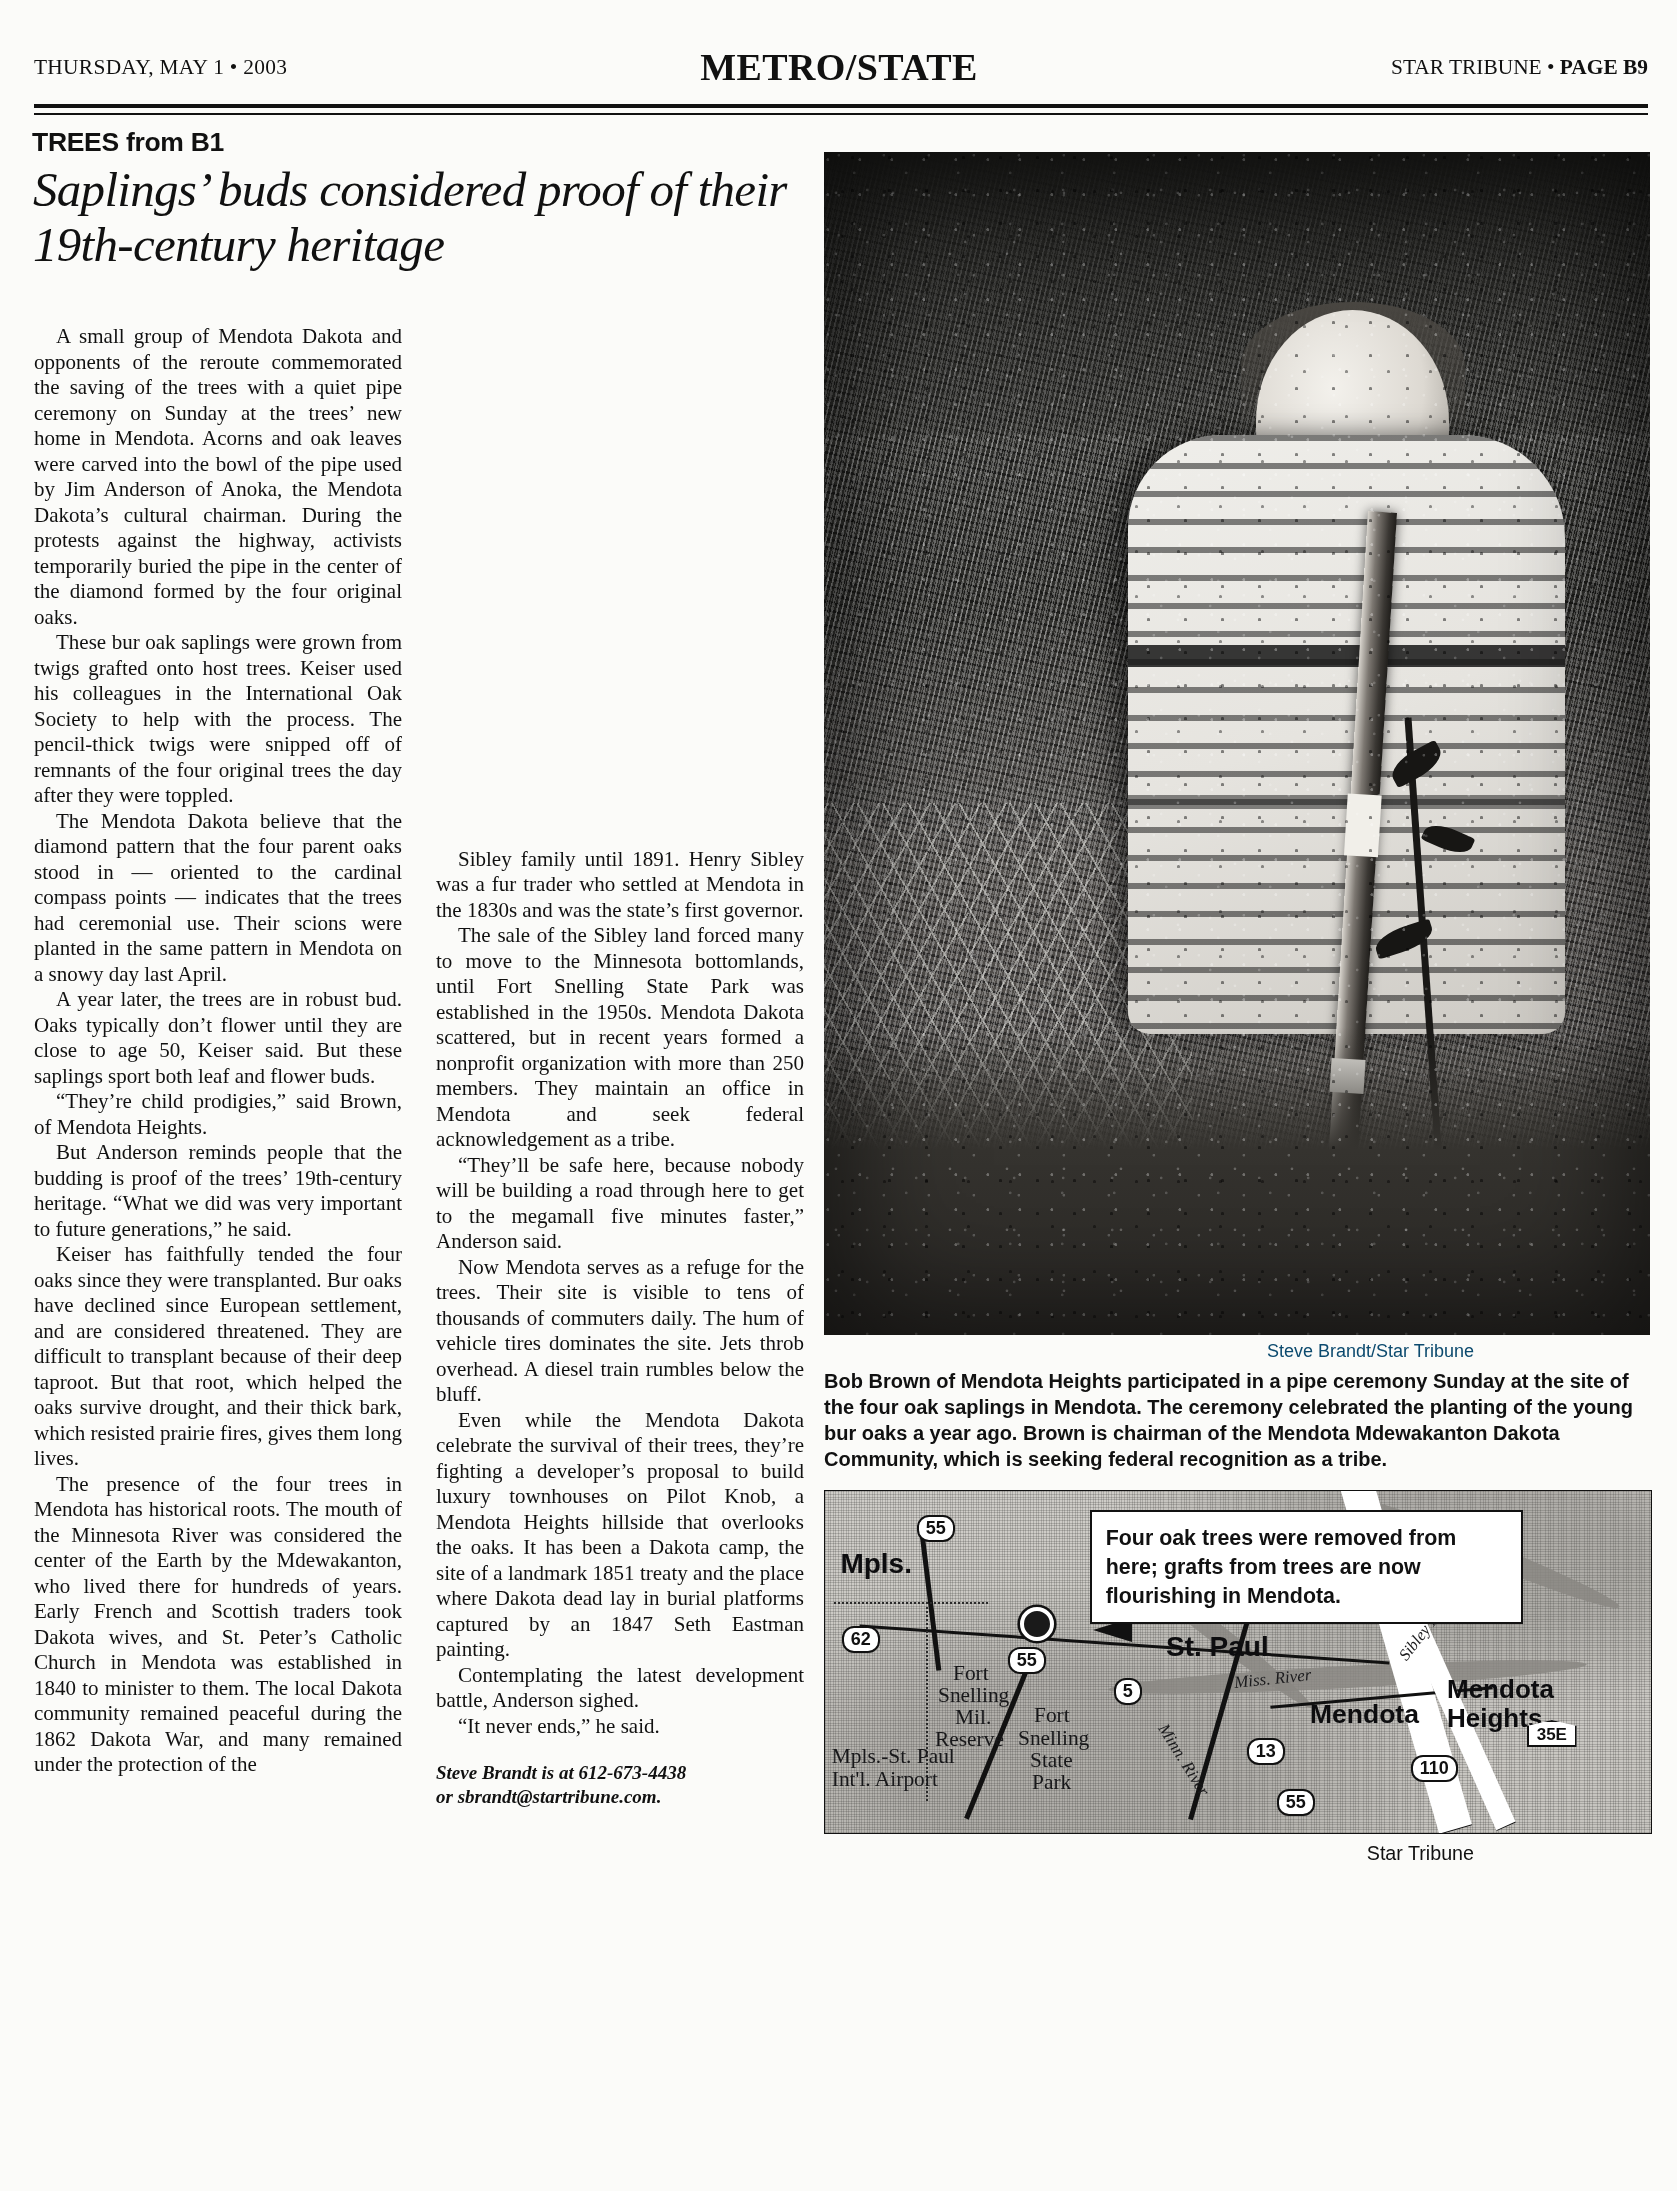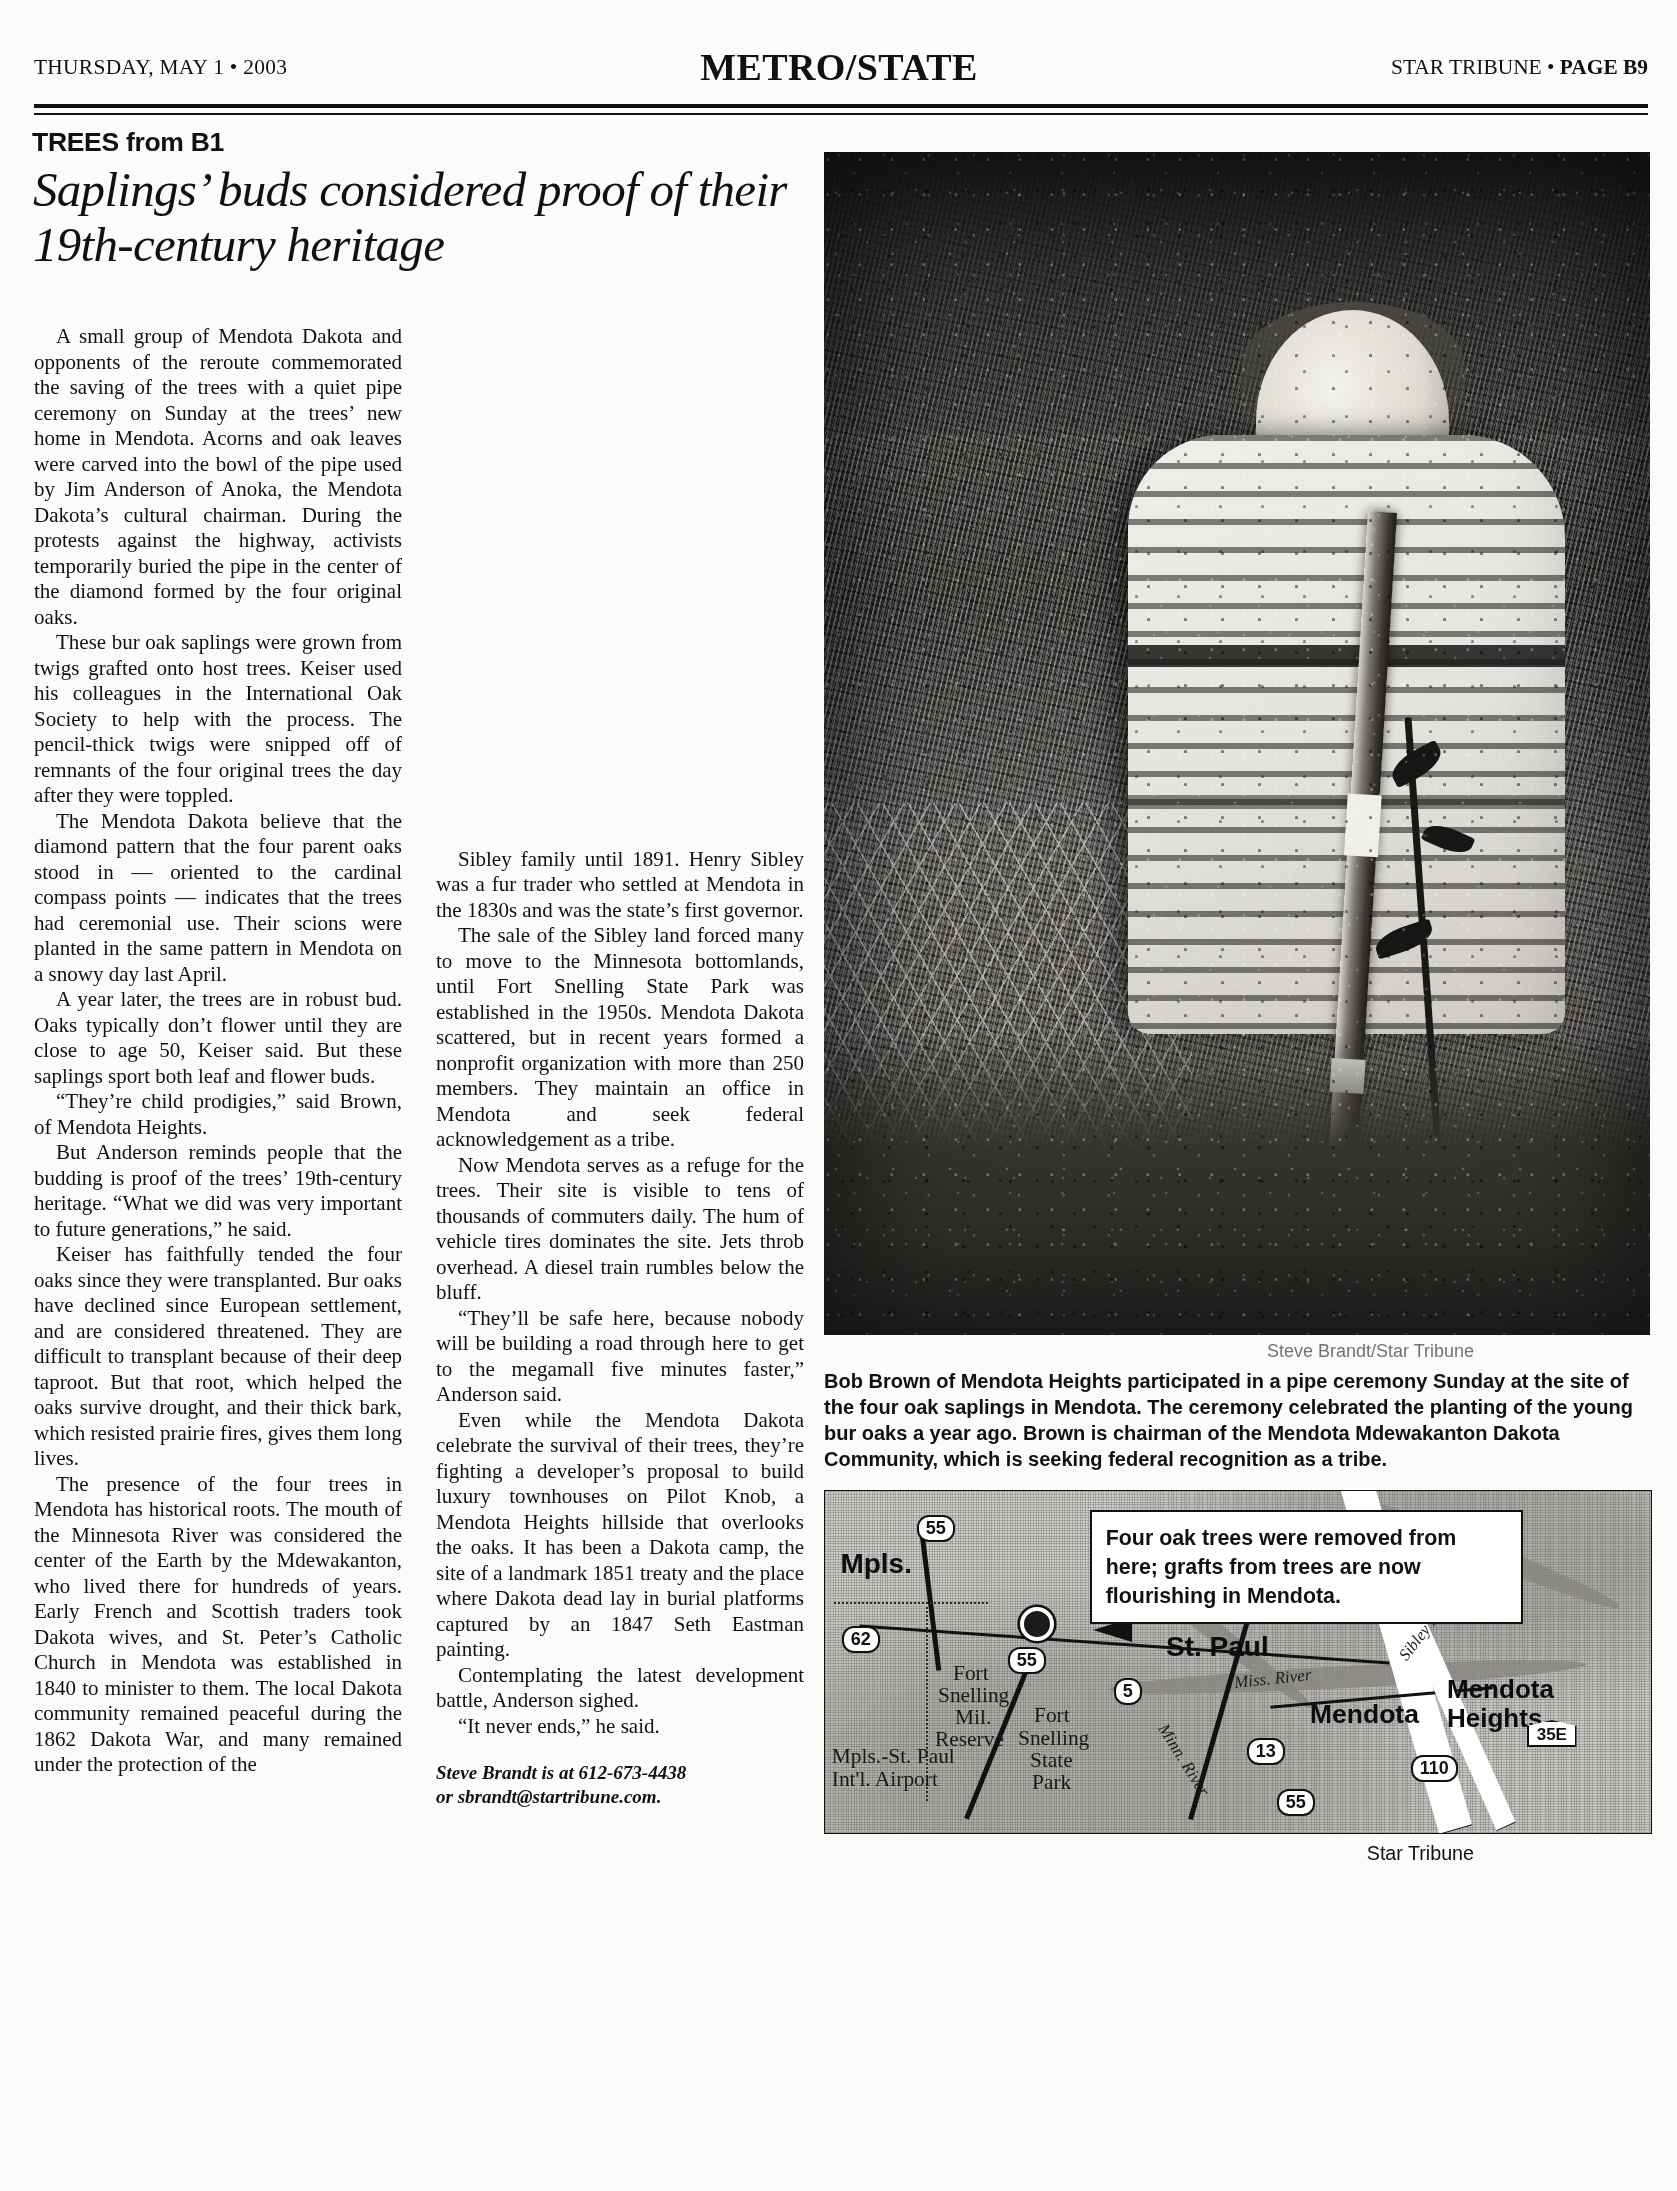--- a/index.html
+++ b/index.html
@@ -104,21 +104,21 @@
   .ph-leaf{position:absolute;background:#171614;border-radius:60% 10% 60% 10%;}
   .ph-mesh{position:absolute;left:0;top:651px;width:368px;height:428px;opacity:.55;
       background:
         repeating-linear-gradient(60deg, rgba(235,235,230,.85) 0 1.7px, transparent 1.7px 22px),
         repeating-linear-gradient(-60deg, rgba(235,235,230,.85) 0 1.7px, transparent 1.7px 22px);}
   .ph-ground{position:absolute;left:0;bottom:0;width:100%;height:308px;
       background:linear-gradient(180deg, rgba(40,39,36,0) 0%, #35332f 40%, #2a2825 100%);}
   .ph-vign{position:absolute;inset:0;box-shadow:inset 0 0 120px 26px rgba(0,0,0,.55);}
 
   .photo-credit{position:absolute;right:28px;top:1341px;font-family:"Liberation Sans",sans-serif;
-      font-size:18px;color:#737373;}
+      font-size:18px;color:#0c4a6e;}
   .photo-caption{position:absolute;left:824px;top:1368px;width:837px;
       font-family:"Liberation Sans",sans-serif;font-weight:700;font-size:20px;line-height:1.3;}
 
   
   .map{position:absolute;left:824px;top:1490px;width:826px;height:342px;
        border:1.7px solid #111;overflow:hidden;
        background:
          repeating-linear-gradient(0deg, rgba(0,0,0,.16) 0 0.9px, transparent 0.9px 2.6px),
          repeating-linear-gradient(90deg, rgba(0,0,0,.16) 0 0.9px, transparent 0.9px 2.6px),
          linear-gradient(180deg,#cfcdc8 0%,#c6c4bf 100%);}
@@ -193,22 +193,22 @@
         <div class="mi-title">The Mendota Mdewakanton Dakota</div>
         <div class="mi-lead">More information is available about the Mendota Mdewakanton Dakota Community and the four trees they hold sacred.</div>
         <div class="mi-para"><b>On the Web:</b><span> To view a video of the day the four trees were felled, go to http://www.cameraone.net /treesit.html. For more information about the Mendota Mdewakanton, visit their Web site at http://www.mendotadakota. org/index.html</span></div>
         <div class="mi-para"><b>In person:</b><span> To arrange a visit to the four oaks, contact the Mendota Dakota office at 651-452-4141.</span></div>
         <div class="mi-bottomrule"></div>
       </div>
 
       <div class="body-text" style="margin-top:29px;">
         <p>Sibley family until 1891. Henry Sibley was a fur trader who settled at Mendota in the 1830s and was the state’s first governor.</p>
         <p>The sale of the Sibley land forced many to move to the Minnesota bottomlands, until Fort Snelling State Park was established in the 1950s. Mendota Dakota scattered, but in recent years formed a nonprofit organization with more than 250 members. They maintain an office in Mendota and seek federal acknowledgement as a tribe.</p>
+        <p>“They’ll be safe here, because nobody will be building a road through here to get to the megamall five minutes faster,” Anderson said.</p>
         <p>Now Mendota serves as a refuge for the trees. Their site is visible to tens of thousands of commuters daily. The hum of vehicle tires dominates the site. Jets throb overhead. A diesel train rumbles below the bluff.</p>
-        <p>“They’ll be safe here, because nobody will be building a road through here to get to the megamall five minutes faster,” Anderson said.</p>
         <p>Even while the Mendota Dakota celebrate the survival of their trees, they’re fighting a developer’s proposal to build luxury townhouses on Pilot Knob, a Mendota Heights hillside that overlooks the oaks. It has been a Dakota camp, the site of a landmark 1851 treaty and the place where Dakota dead lay in burial platforms captured by an 1847 Seth Eastman painting.</p>
         <p>Contemplating the latest development battle, Anderson sighed.</p>
         <p>“It never ends,” he said.</p>
       </div>
 
       <div class="sig">
         <div>Steve Brandt is at 612-673-4438</div>
         <div>or sbrandt@startribune.com.</div>
       </div>
     </div>

